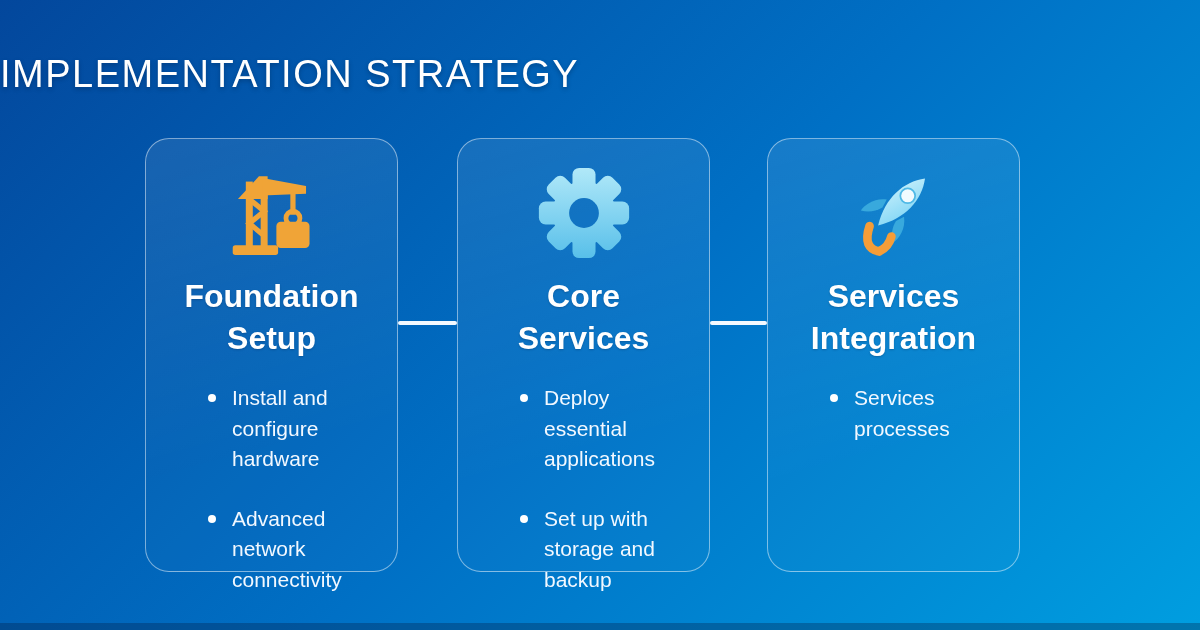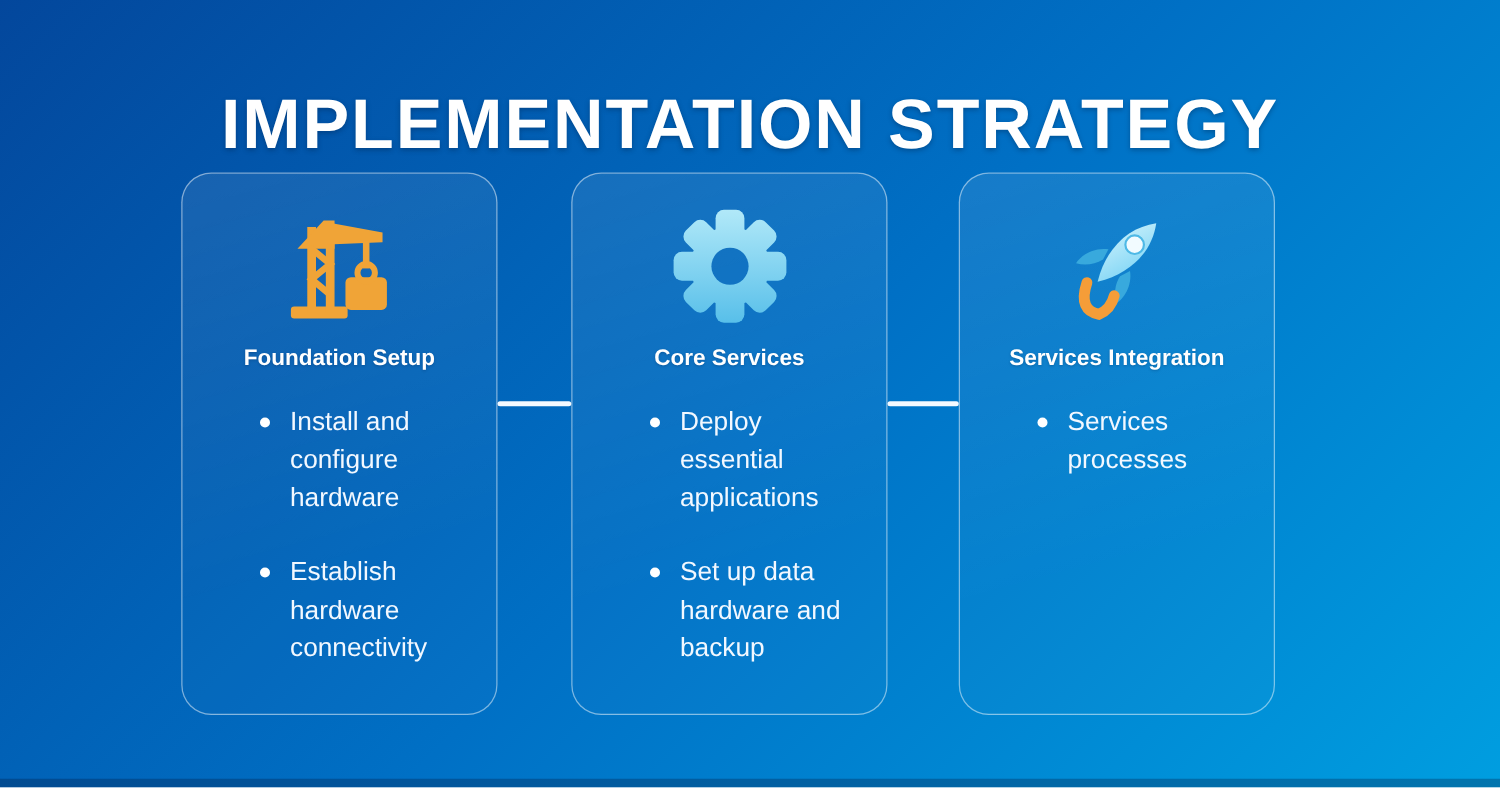--- a/index.html
+++ b/index.html
@@ -10,40 +10,40 @@
   .canvas {
     position: relative; width: 1200px; height: 630px;
     background: linear-gradient(135deg, #03479C 0%, #0070C5 52%, #009EE0 100%);
   }
   .bottom-edge {
     position: absolute; left: 0; bottom: 0; width: 100%; height: 7px;
     background: rgba(3, 24, 58, 0.30);
   }
   .page-title {
     position: absolute; top: 28px; left: 0; width: 100%;
-    text-align: center; color: #ffffff;
-    font-size: 56px; font-weight: 700; letter-spacing: 1.5px;
+    color: #ffffff;
+    font-size: 38px; font-weight: 400; letter-spacing: 1.5px;
     text-shadow: 0 2px 4px rgba(0, 25, 60, 0.35);
   }
   .card {
     position: absolute; top: 138px; width: 253px; height: 434px;
     border-radius: 24px;
     border: 1.5px solid rgba(255, 255, 255, 0.48);
     background: linear-gradient(165deg, rgba(255,255,255,0.09) 0%, rgba(255,255,255,0.02) 70%);
     box-sizing: border-box;
     display: flex; flex-direction: column; align-items: center;
   }
   .card-1 { left: 145px; }
   .card-2 { left: 457px; }
   .card-3 { left: 767px; }
   .card-icon { margin-top: 26px; width: 96px; height: 96px; flex: none; }
   .card-title {
     margin-top: 14px; max-width: 180px;
     text-align: center; color: #ffffff;
-    font-size: 18px; font-weight: 700; line-height: 1.32;
+    font-size: 32px; font-weight: 700; line-height: 1.32;
     text-shadow: 0 1px 2px rgba(0, 25, 60, 0.25);
   }
   .card-bullets {
     list-style: none; margin: 24px 0 0 0;
     padding: 0 24px 0 62px; align-self: stretch;
     color: #F2F8FF; font-size: 21px; line-height: 1.45;
   }
   .card-bullets li { position: relative; margin-bottom: 29px; margin-left: 24px; }
   .card-bullets li::before {
     content: ""; position: absolute; left: -24px; top: 11px;
@@ -75,21 +75,21 @@
         <rect x="60" y="60" width="38" height="30" rx="5"></rect>
       </g>
       <g fill="none" stroke="#F0A437" stroke-linecap="round">
         <path d="M29 34 L46 48 L29 62 L46 76" stroke-width="6"></path>
         <circle cx="79" cy="56" r="8" stroke-width="5.5"></circle>
       </g>
     </svg>
     <div class="card-title">Foundation Setup</div>
     <ul class="card-bullets">
       <li>Install and configure hardware</li>
-      <li>Establish hardware connectivity</li>
+      <li>Advanced network connectivity</li>
     </ul>
   </div>
 
   <div class="connector connector-1"></div>
 
   <div class="card card-2">
     <svg class="card-icon" viewBox="0 0 100 100" aria-hidden="true">
       <defs>
         <linearGradient id="gearGrad" x1="0" y1="0" x2="0" y2="1">
           <stop offset="0" stop-color="#B4EAF9"></stop>
@@ -104,21 +104,21 @@
             <circle cx="50" cy="50" r="33"></circle>
           </g>
           <circle cx="50" cy="50" r="15.5" fill="#000000"></circle>
         </mask>
       </defs>
       <rect width="100" height="100" fill="url(#gearGrad)" mask="url(#gearMask)"></rect>
     </svg>
     <div class="card-title">Core Services</div>
     <ul class="card-bullets">
       <li>Deploy essential applications</li>
-      <li>Set up data hardware and backup</li>
+      <li>Set up with storage and backup</li>
     </ul>
   </div>
 
   <div class="connector connector-2"></div>
 
   <div class="card card-3">
     <svg class="card-icon" viewBox="0 0 110 110" aria-hidden="true">
       <defs>
         <linearGradient id="rocketGrad" x1="0" y1="0" x2="1" y2="1">
           <stop offset="0" stop-color="#C6EFFB"></stop>

